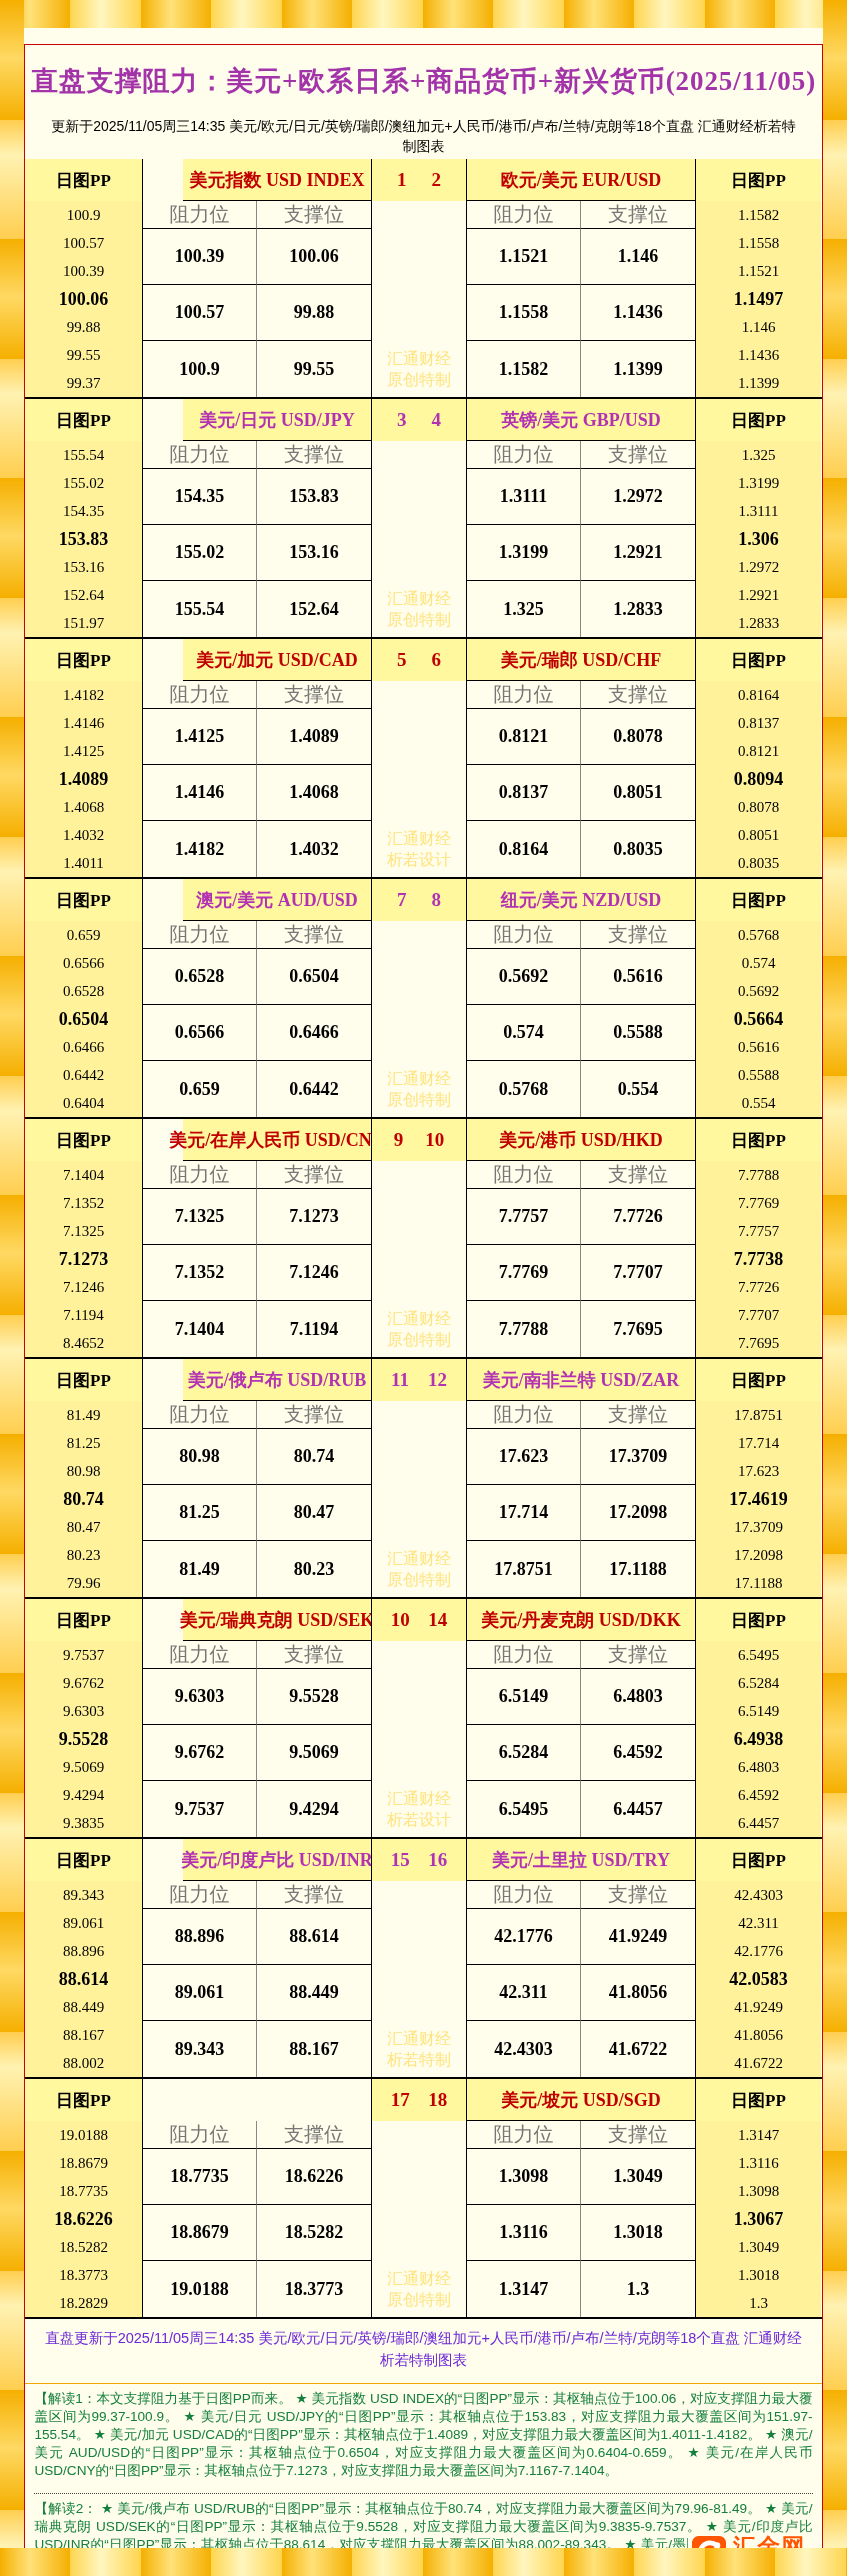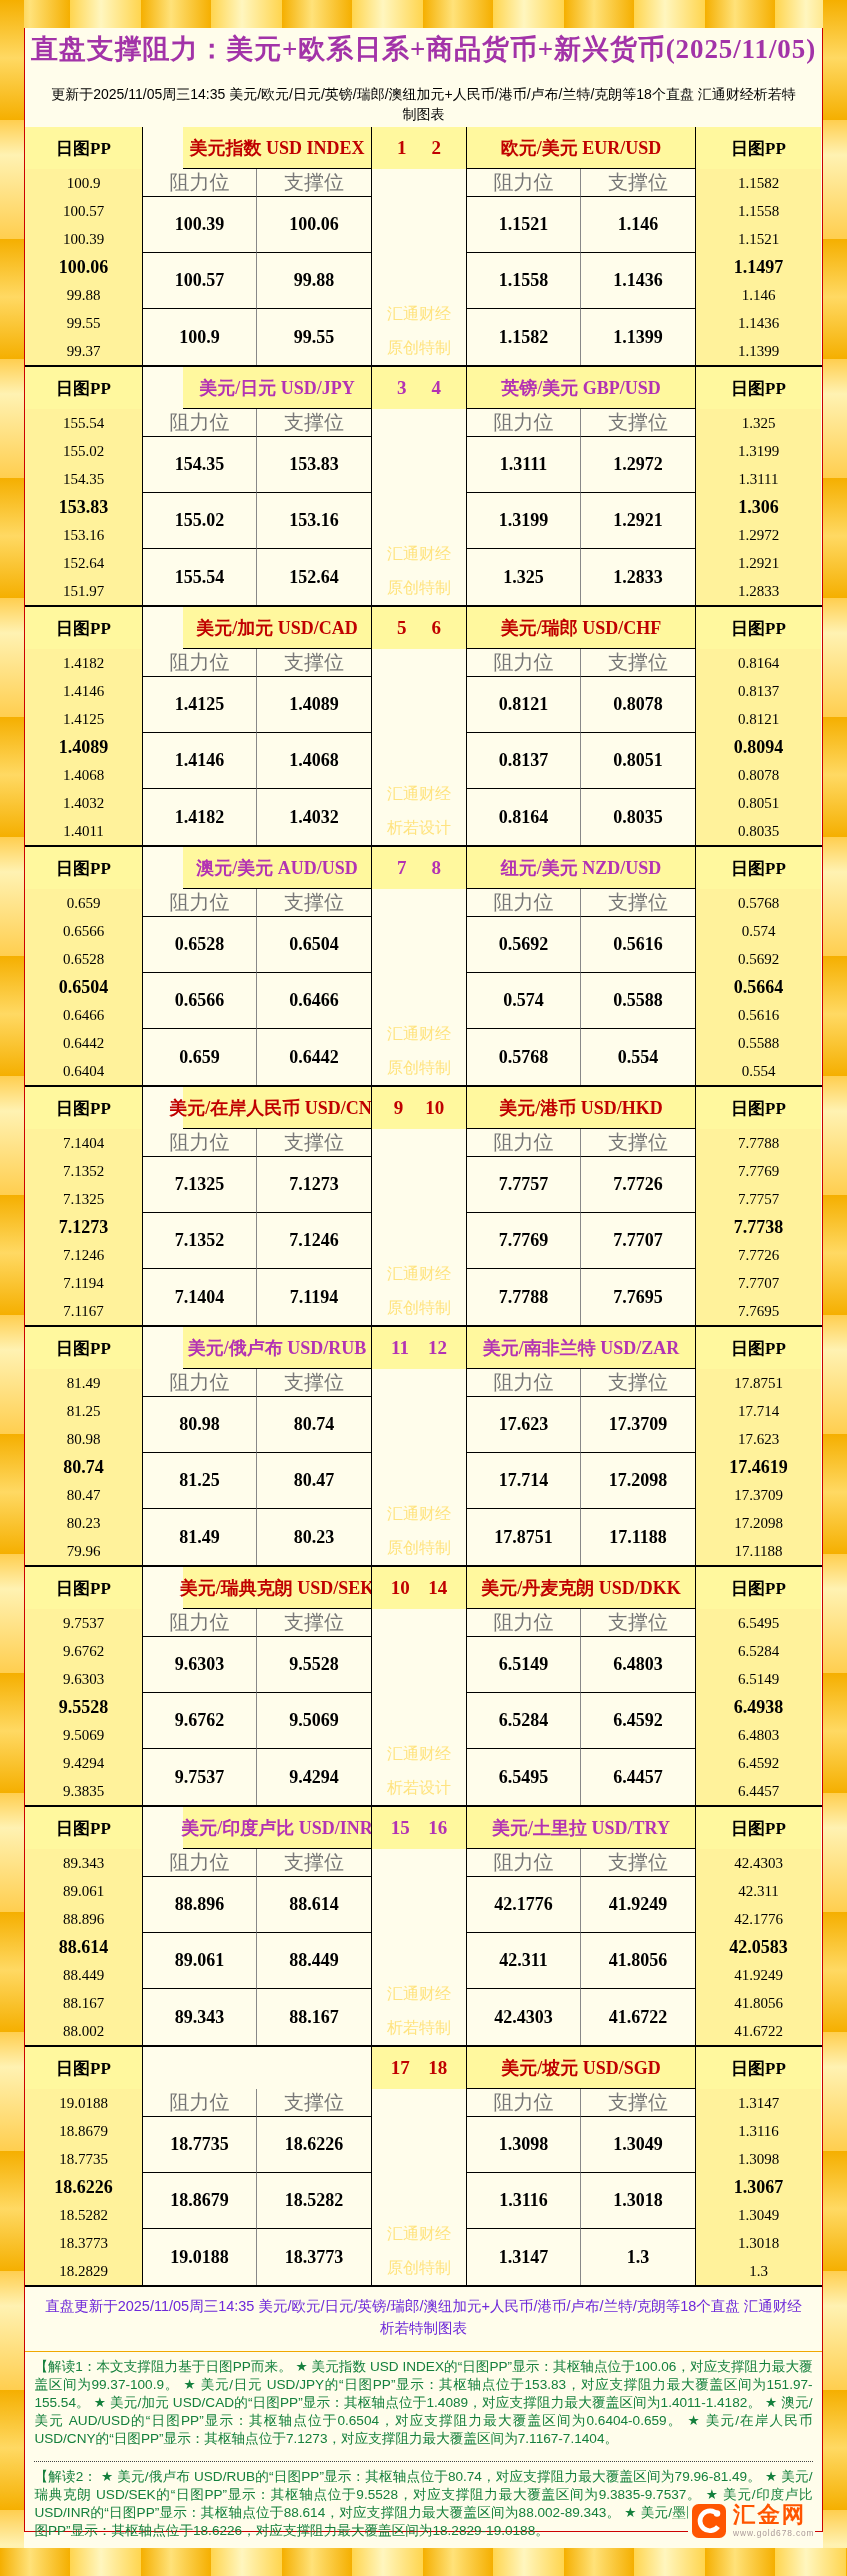--- a/index.html
+++ b/index.html
@@ -13,21 +13,21 @@
   
   .frame{position:absolute;z-index:3;}
   .frame-top,.frame-bottom{left:0;width:848px;height:28px;
     background:repeating-linear-gradient(to right,#F5AF00 0px,#FFE27A 30px,#F5AF00 70px,#FFD54F 70px,#FFF6BF 101px,#FFD54F 141px);}
   .frame-top{top:0;}
   .frame-bottom{top:2548px;}
   .frame-left,.frame-right{top:0;width:24px;height:2576px;
     background:repeating-linear-gradient(to bottom,#F5AF00 0px,#FFD963 58px,#F5AF00 120px,#FFCE4F 120px,#FFF2B2 155px,#FFCE4F 239px);}
   .frame-left{left:0;}
   .frame-right{left:823px;}
-  .content{position:absolute;left:24px;top:12px;width:799px;height:2520px;
+  .content{position:absolute;left:24px;top:44px;width:799px;height:2520px;
     background:var(--cream);border:0.9px solid #CC0000;}
   
   .titlebar{height:71px;display:flex;align-items:center;justify-content:center;}
   .titlebar h1{font-size:27px;font-weight:bold;color:var(--title);letter-spacing:0.9px;}
   .subtitle{height:43px;padding:0.9px 22.5px;font-size:14px;line-height:19.7px;text-align:center;color:#000;
     font-family:"Liberation Sans","DejaVu Sans",sans-serif;}
   
   .block{display:grid;grid-template-columns:118px 114px 114px 96px 114px 114px 126px;
     grid-template-rows:42px 28px 56px 56px 56px;border-bottom:2.8px solid var(--ink);}
   .cell{display:flex;align-items:center;justify-content:center;}
@@ -53,21 +53,21 @@
   .sub.sup-r{grid-column:6;grid-row:2;}
   .rs-rows{display:grid;grid-template-columns:1fr 1fr;grid-auto-rows:56px;background:var(--cream);}
   .rs-rows.left{grid-column:2/span 2;grid-row:3/span 3;}
   .rs-rows.right{grid-column:5/span 2;grid-row:3/span 3;}
   .rs-cell{display:flex;align-items:center;justify-content:center;font-weight:bold;font-size:18px;
     color:#000;border-bottom:1.9px solid var(--ink);}
   .rs-cell:nth-child(odd){border-right:0.9px solid #888;}
   .rs-cell:nth-last-child(-n+2){border-bottom:none;}
   .mid{grid-column:4;grid-row:2/span 4;background:var(--cream);border-left:1.9px solid var(--ink);
     border-right:1.9px solid var(--ink);display:flex;flex-direction:column;justify-content:flex-end;
-    align-items:center;gap:13px;padding-bottom:5.6px;}
+    align-items:center;padding-bottom:5.6px;}
   .wm{color:var(--watermark);font-size:16px;opacity:.95;
     font-family:"Liberation Sans","DejaVu Sans",sans-serif;}
   
   .footer-line{min-height:64px;padding:9.4px 17px;font-size:14.5px;line-height:21.5px;text-align:center;
     color:#6d28d9;font-family:"Liberation Sans","DejaVu Sans",sans-serif;}
   .notes{position:relative;border-top:1.9px solid #F0A800;padding:5.6px 9.4px 3.7px 9.4px;}
   .note{font-size:13.6px;line-height:18px;color:#15803d;text-align:justify;
     font-family:"Liberation Sans","DejaVu Sans",sans-serif;}
   .note.first{min-height:99px;}
   .dotted-sep{border-top:0.9px dotted #444;margin:4.7px 0 5.6px 0;}
@@ -336,21 +336,21 @@
     <div class="cell pair-title r">美元/港币 USD/HKD</div>
     <div class="cell pp-hdr r">日图PP</div>
 
     <div class="ppcol left">
             <div class="ppv">7.1404</div>
             <div class="ppv">7.1352</div>
             <div class="ppv">7.1325</div>
             <div class="ppv pivot">7.1273</div>
             <div class="ppv">7.1246</div>
             <div class="ppv">7.1194</div>
-            <div class="ppv">7.1167</div>
+            <div class="ppv">8.4652</div>
           </div>
 
     <div class="cell sub res-l">阻力位</div>
     <div class="cell sub sup-l">支撑位</div>
     <div class="rs-rows left">
             <div class="rs-cell">7.1325</div>
             <div class="rs-cell">7.1273</div>
             <div class="rs-cell">7.1352</div>
             <div class="rs-cell">7.1246</div>
             <div class="rs-cell">7.1404</div>

